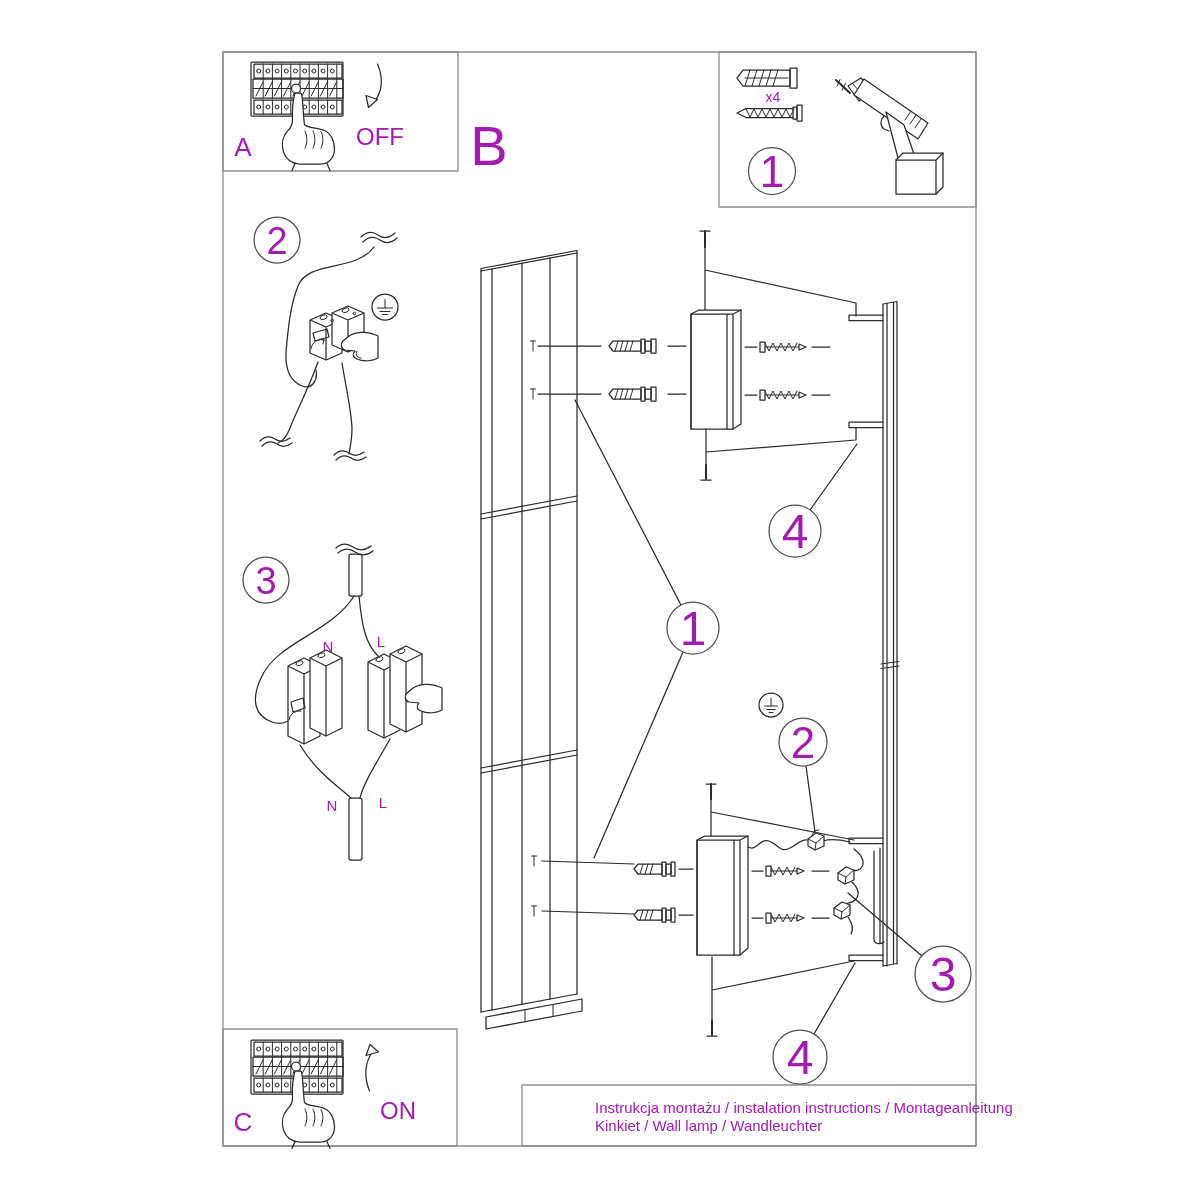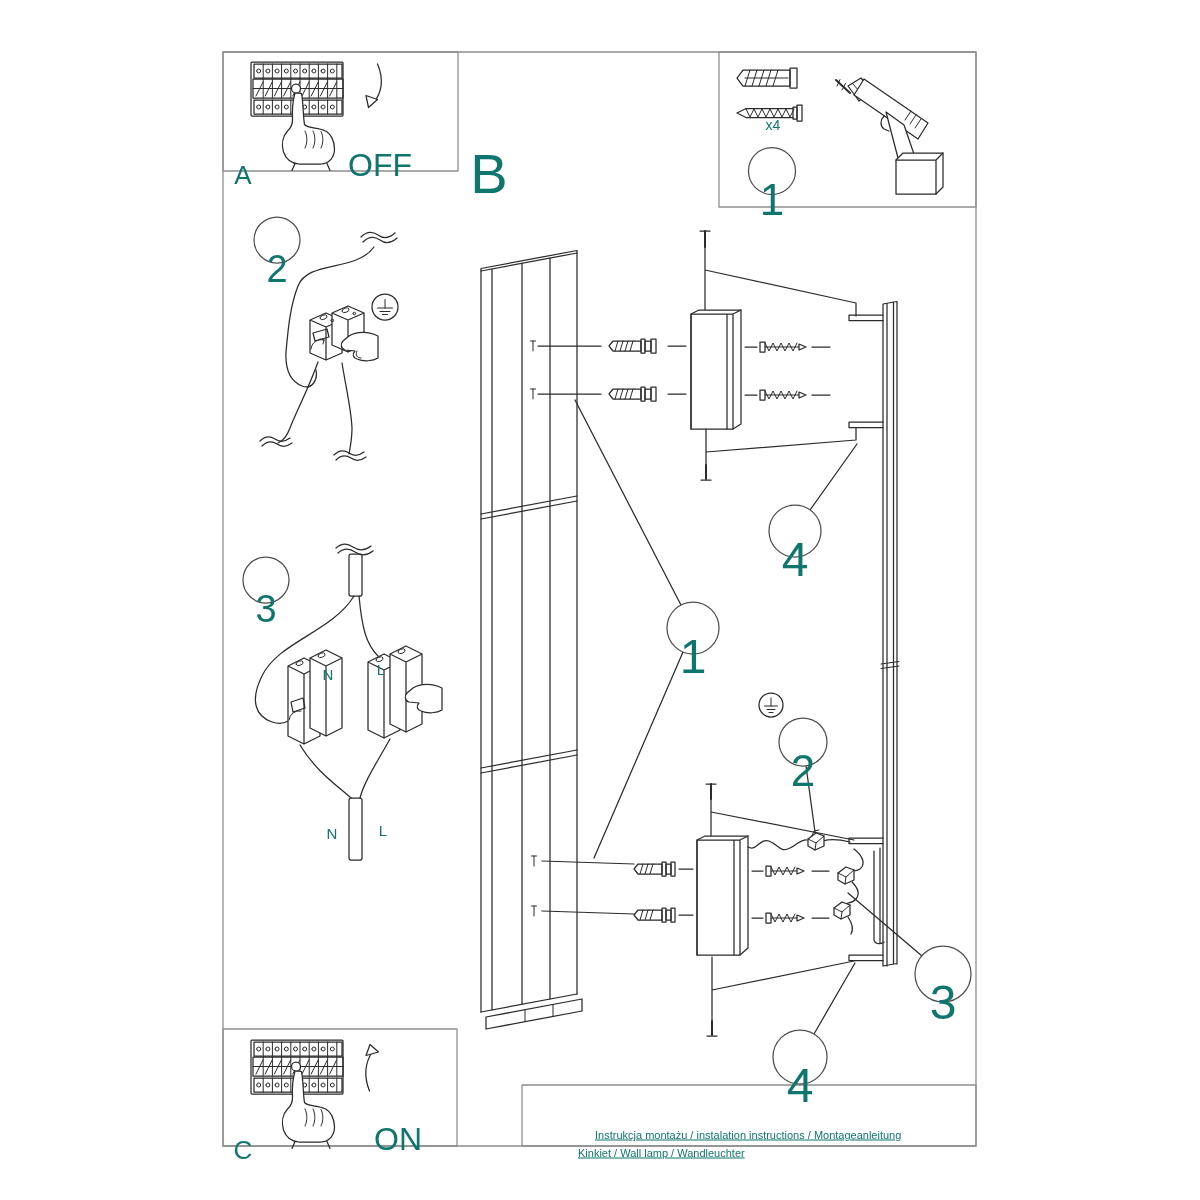--- a/index.html
+++ b/index.html
@@ -5,30 +5,30 @@
   html,body{margin:0;padding:0;background:#fff;}
   #sheet{position:relative;width:1200px;height:1200px;background:#fff;overflow:hidden;
          font-family:"Liberation Sans",sans-serif;color:#111;}
   #art{position:absolute;left:0;top:0;}
   svg *{fill:none;stroke:#2b2b2b;stroke-width:1.25;stroke-linecap:round;stroke-linejoin:round;}
   svg .b{stroke:#8f8f8f;stroke-width:1.3;}
   svg .w{fill:#fff;}
   svg .co{fill:#fff;stroke:#4f4f4f;}
   svg .t2{stroke-width:2;}
   svg .thin{stroke-width:1;}
-  .txt{position:absolute;transform:translate(-50%,-50%);white-space:nowrap;color:#0f766e;line-height:1;margin-top:28px;}
+  .txt{position:absolute;transform:translate(-50%,-50%);white-space:nowrap;color:#a21caf;line-height:1;}
   .lab{font-size:26px;}
   .big{font-size:56px;}
-  .sw{font-size:32px;}
+  .sw{font-size:24px;}
   .num34{font-size:38px;}
   .num40{font-size:44px;}
   .num46{font-size:48px;}
   .small{font-size:15px;}
   .x4{font-size:14px;}
-  .foot{font-size:11px;transform:translate(0,-50%);text-decoration:underline;}
+  .foot{font-size:15px;transform:translate(0,-50%);}
 </style>
 </head>
 <body>
 
 <div id="sheet">
 
 <svg id="art" width="1200" height="1200" viewBox="0 0 1200 1200">
 
   <defs>
     <g id="breaker">
@@ -306,15 +306,15 @@
   <div class="txt lab" style="left:243px;top:1122px">C</div>
   <div class="txt sw" style="left:398px;top:1111px">ON</div>
 
   <div class="txt num46" style="left:693px;top:629px">1</div>
   <div class="txt num40" style="left:803px;top:743px">2</div>
   <div class="txt num46" style="left:943px;top:975px">3</div>
   <div class="txt num46" style="left:795px;top:532px">4</div>
   <div class="txt num46" style="left:800px;top:1058px">4</div>
 
   <div class="txt foot" style="left:595px;top:1107px">Instrukcja montażu / instalation instructions / Montageanleitung</div>
-  <div class="txt foot" style="left:578px;top:1125px">Kinkiet / Wall lamp / Wandleuchter</div>
+  <div class="txt foot" style="left:595px;top:1125px">Kinkiet / Wall lamp / Wandleuchter</div>
 
 </div>
 
 </body></html>

